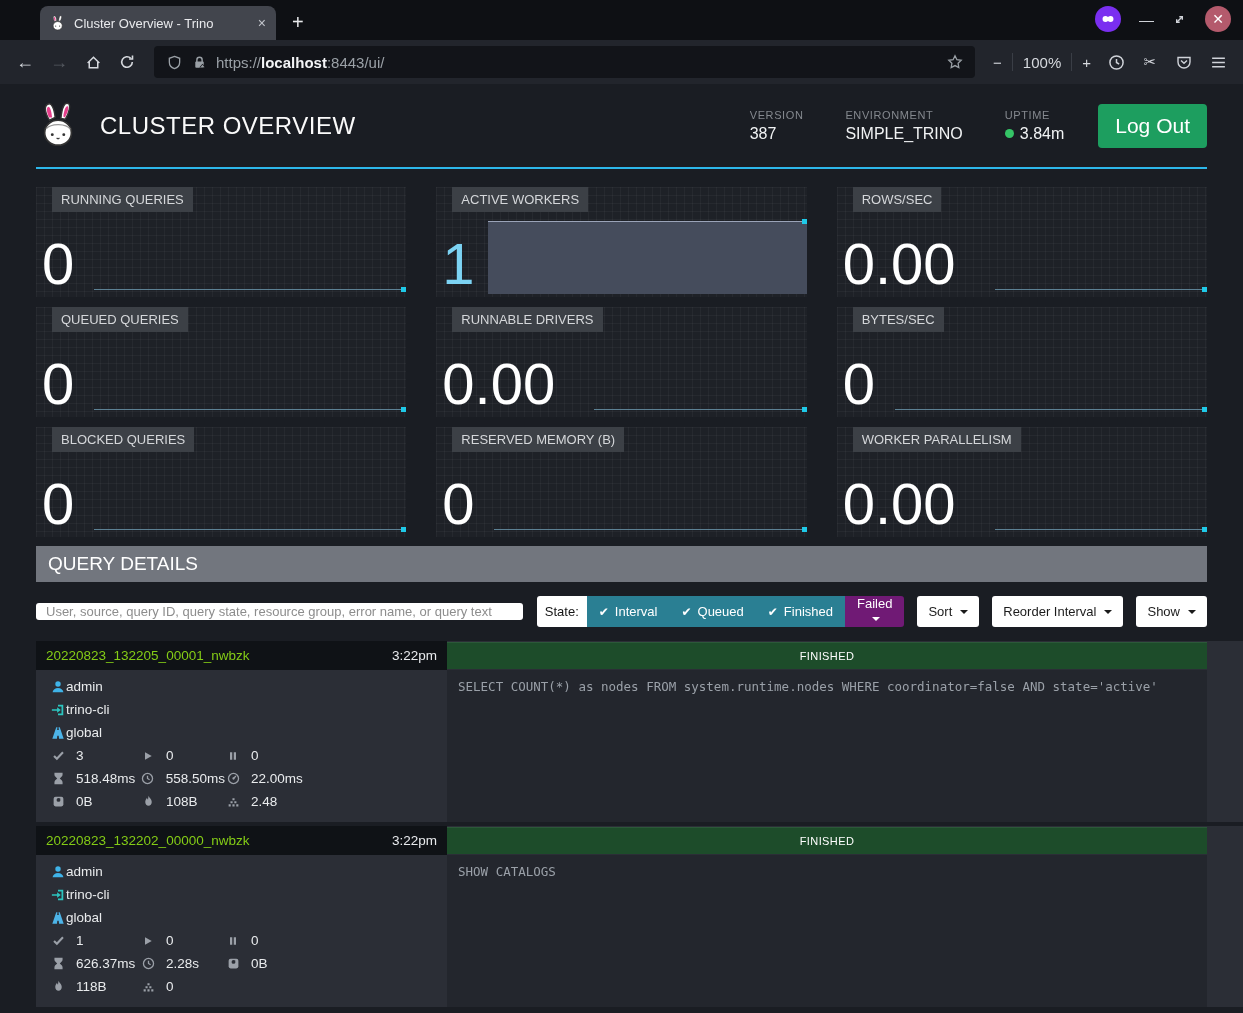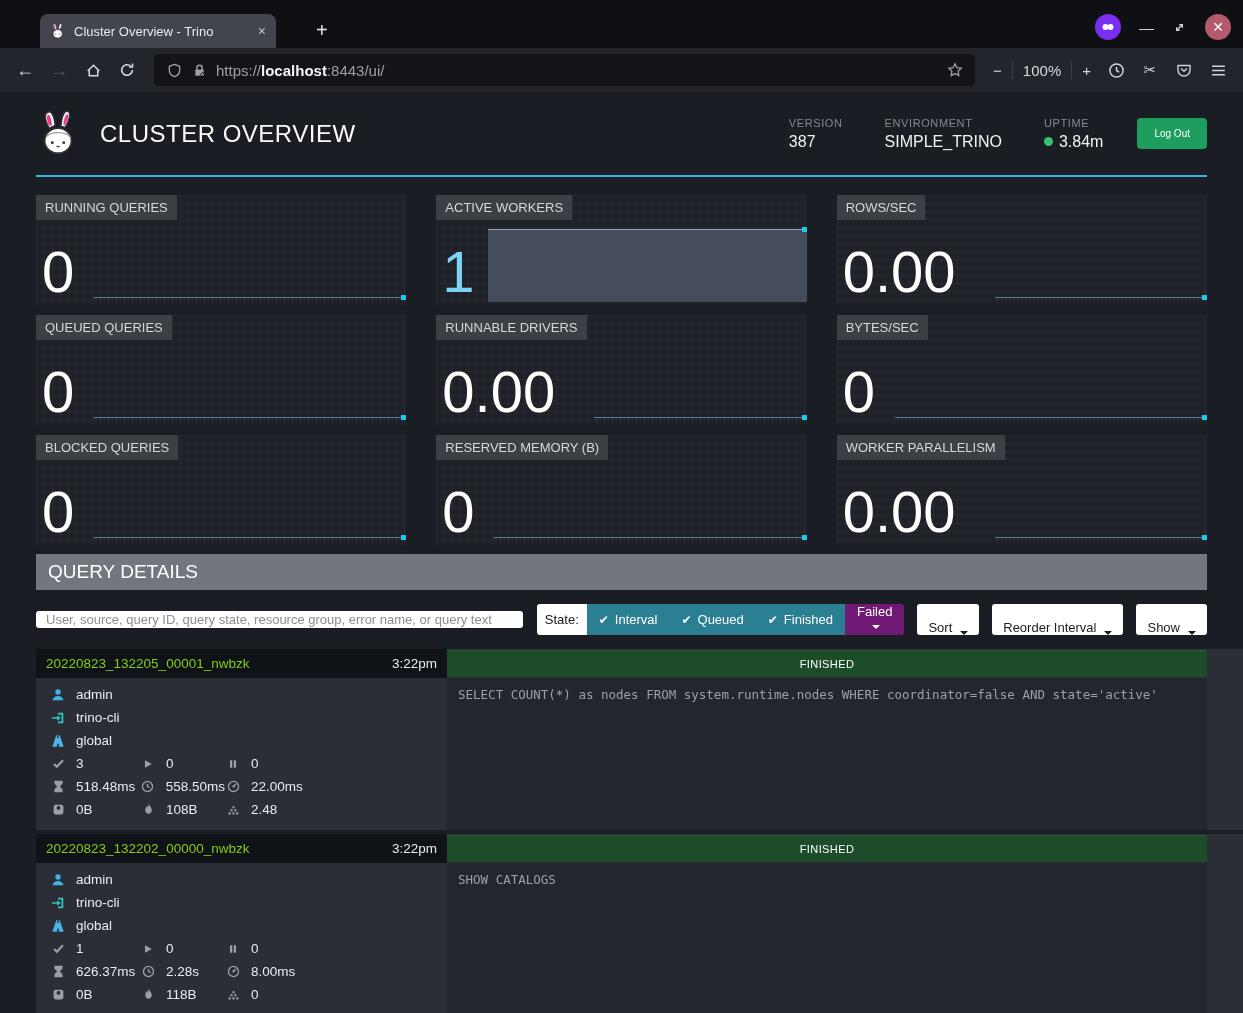--- a/index.html
+++ b/index.html
@@ -1,21 +1,21 @@
 <!DOCTYPE html>
 <html><head>
 <meta charset="utf-8">
 <style>
   * { margin:0; padding:0; box-sizing:border-box; }
   html,body { width:1243px; height:1013px; overflow:hidden; background:#1a1d23;
     font-family:"Liberation Sans","DejaVu Sans",sans-serif; }
   svg { display:block; }
 
   
-  .tabbar { height:48px; background:#0e1014; display:flex; align-items:flex-end;gap:24px; }
+  .tabbar { height:40px; background:#0e1014; display:flex; align-items:flex-end; }
   .tab { height:34px; width:236px; margin-left:40px; background:#42454d; border-radius:8px 8px 0 0;
     display:flex; align-items:center; padding:0 10px; gap:8px; color:#e9eaed; font-size:13px; }
   .tab-title { flex:1; white-space:nowrap; overflow:hidden; }
   .tab-close { color:#c3c6cc; font-size:14px; }
   .newtab { color:#e9eaed; font-size:20px; margin-left:16px; margin-bottom:6px; }
   .win-ctrls { margin-left:auto; display:flex; align-items:center; gap:18px; padding-right:12px; margin-bottom:8px; }
   .pb-badge { width:26px; height:26px; border-radius:50%; background:#7a2ff0; display:flex; align-items:center; justify-content:center; }
   .win-min { color:#cfd2d8; font-size:15px; }
   .win-restore { color:#cfd2d8; }
   .win-close { width:26px; height:26px; border-radius:50%; background:#b45a6c; color:#fff;
@@ -36,29 +36,29 @@
 
   
   .content { height:927px; background:#1a1d23; }
   .site-header { margin:0 36px; height:85px; display:flex; align-items:center; border-bottom:2px solid #2db7ea; }
   .page-title { margin-left:18px; font-size:24px; letter-spacing:.5px; color:#fafafa; }
   .meta-group { margin-left:auto; display:flex; align-items:center; gap:42px; }
   .meta .lbl { font-size:11px; color:#85898f; letter-spacing:.6px; margin-bottom:4px; }
   .meta .val { font-size:16px; color:#f1f3f4; display:flex; align-items:center; gap:6px; }
   .updot { width:9px; height:9px; border-radius:50%; background:#35c466; }
   .logout { margin-left:34px; background:#1d9e5f; color:#fff; border:none; border-radius:4px;
-    font-size:10px; padding:10px 17px; font-family:inherit; }
+    font-size:21px; padding:10px 17px; font-family:inherit; }
 
   .cards { margin:18px 36px 0; display:grid; grid-template-columns:repeat(3,1fr);
     column-gap:30px; row-gap:10px; }
   .card { height:110px; position:relative; background-color:#1e2127;
     background-image:linear-gradient(rgba(255,255,255,.035) 1px,transparent 1px),
       linear-gradient(90deg,rgba(255,255,255,.035) 1px,transparent 1px);
     background-size:8px 8px; }
-  .chip { position:absolute; top:0; left:0; background:#3c4046; color:#d5d7da; font-size:13px; padding:5px 9px; }
+  .chip { position:absolute; top:0; left:16px; background:#3c4046; color:#d5d7da; font-size:13px; padding:5px 9px; }
   .big { position:absolute; left:6px; bottom:4px; font-size:58px; line-height:1; color:#fff; }
   .big.accent { color:#7cd3f3; }
   .spark { position:absolute; bottom:7px; right:2px; border-top:1px solid #5d8194; }
   .spark .dot { position:absolute; right:-2px; top:-3px; width:5px; height:5px; background:#1fc9e8; }
   .spark.after-0 { left:58px; } .spark.after-000 { left:158px; }
   .area { position:absolute; left:52px; right:0; top:34px; bottom:3px; background:#454c5c; border-top:1px solid #9aa3b8; }
   .area .dot { position:absolute; right:0; top:-3px; width:5px; height:5px; background:#1fc9e8; }
 
   .qd-header { margin:9px 36px 0; height:36px; background:#72767e; color:#fff; font-size:19px;
     display:flex; align-items:center; padding-left:12px; }
@@ -69,32 +69,32 @@
   .stategrp { display:flex; margin-left:14px; }
   .state-lbl { background:#fff; color:#151515; font-size:13px; height:31px; display:flex; align-items:center;
     padding:0 8px; border-radius:3px 0 0 3px; }
   .fbtn { height:31px; border:none; color:#fff; font-size:13px; padding:0 12px; display:flex;
     align-items:center; gap:6px; background:#2a7f93; font-family:inherit; }
   .fbtn .chk { font-size:12px; }
   .fbtn.failed { background:#701a75; border-radius:0 3px 3px 0;flex-direction:column; }
   .caret { width:0; height:0; border-left:4px solid transparent; border-right:4px solid transparent;
     border-top:4px solid currentColor; display:inline-block; margin-left:2px; }
   .wbtn { height:31px; background:#fff; color:#1b1b1b; border:none; border-radius:3px; font-size:13px;
-    padding:0 11px; margin-left:13px; display:flex; align-items:flex-end; gap:6px; font-family:inherit; }
+    padding:0 11px; margin-left:13px; display:flex; align-items:center; gap:6px; font-family:inherit; }
 
   .q-row { margin-left:36px; background:#2b2e36; padding-right:36px; display:grid;
     grid-template-columns:411px 1fr; grid-template-rows:29px auto; }
   .q-row + .q-row { margin-top:4px; }
   .q-head-l { background:#0f1216; display:flex; align-items:center; padding:0 10px; }
   .q-id { color:#84cc16; font-size:13.5px; text-decoration:none; }
   .q-time { margin-left:auto; color:#e8eaed; font-size:13.5px; }
   .q-status { height:27px; margin-top:1px; background:#1d4c2a; box-shadow:inset 0 1px 0 rgba(255,255,255,.07);
     display:flex; align-items:center; justify-content:center; color:#fff; font-size:11px; letter-spacing:.4px; }
   .q-body-l { padding:5px 0 9px; }
-  .q-item { display:flex; align-items:center; gap:10px; height:23px; padding-left:14px;
+  .q-item { display:flex; align-items:center; height:23px; padding-left:14px;
     color:#e9ebed; font-size:13.5px; }
   .q-stats { display:grid; grid-template-columns:90px 85px 1fr; padding-left:14px; }
   .q-cell { display:flex; align-items:center; gap:10px; height:23px; color:#e9ebed; font-size:13.5px; }
   .gic { color:#9ba0a8; width:16px; display:flex; justify-content:center; }
   .uic { width:16px; display:flex; justify-content:center; }
   .c-user { color:#3fb3e8; } .c-src { color:#2cc5c0; } .c-rg { color:#4db4e8; }
   .q-sql { background:#23262d; padding:8px 11px; font-family:"DejaVu Sans Mono","Liberation Mono",monospace;
     font-size:12.5px; color:#9aa0a8; white-space:pre-wrap; line-height:1.4; }
 </style>
 </head>
@@ -525,30 +525,20 @@
             <span class="gic">
             <svg width="13" height="13" viewBox="0 0 16 16" fill="none" stroke="currentColor" stroke-width="1.6">
                 <circle cx="8" cy="8" r="6.2"></circle>
                 <path d="M8 4.5V8l2.6 1.6"></path>
               </svg>
           </span>
             <span>2.28s</span>
           </div>
         <div class="q-cell">
             <span class="gic">
-            <svg width="13" height="13" viewBox="0 0 16 16">
-                <circle cx="8" cy="8" r="6.2" fill="none" stroke="currentColor" stroke-width="1.6"></circle>
-                <path d="M8 8l3-3" stroke="currentColor" stroke-width="1.6"></path>
-                <circle cx="8" cy="8" r="1.4" fill="currentColor"></circle>
-              </svg>
-          </span>
-            <span>8.00ms</span>
-          </div>
-        <div class="q-cell">
-            <span class="gic">
             <svg width="13" height="13" viewBox="0 0 16 16" fill="currentColor">
                 <rect x="2" y="2" width="12" height="12" rx="2.5"></rect>
                 <circle cx="8" cy="6" r="2.4" fill="#2b2e36"></circle>
                 <path d="M8 6l1.6-1.6" stroke="#2b2e36" stroke-width="1.2"></path>
               </svg>
           </span>
             <span>0B</span>
           </div>
         <div class="q-cell">
             <span class="gic">

